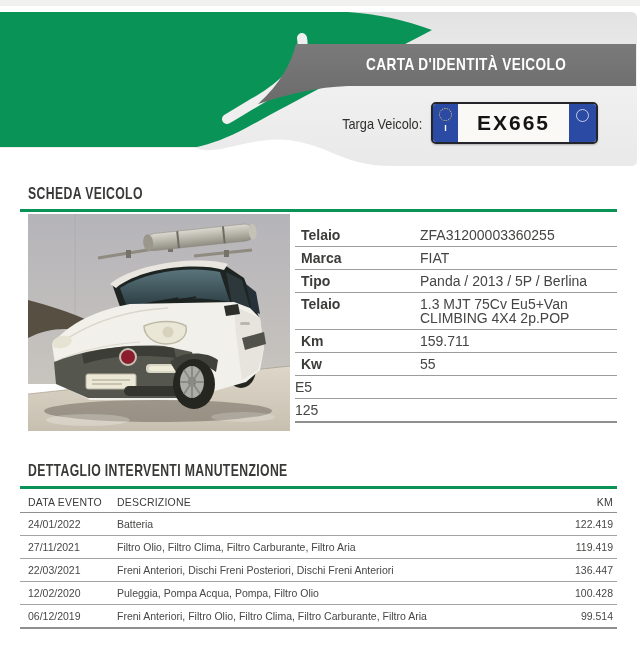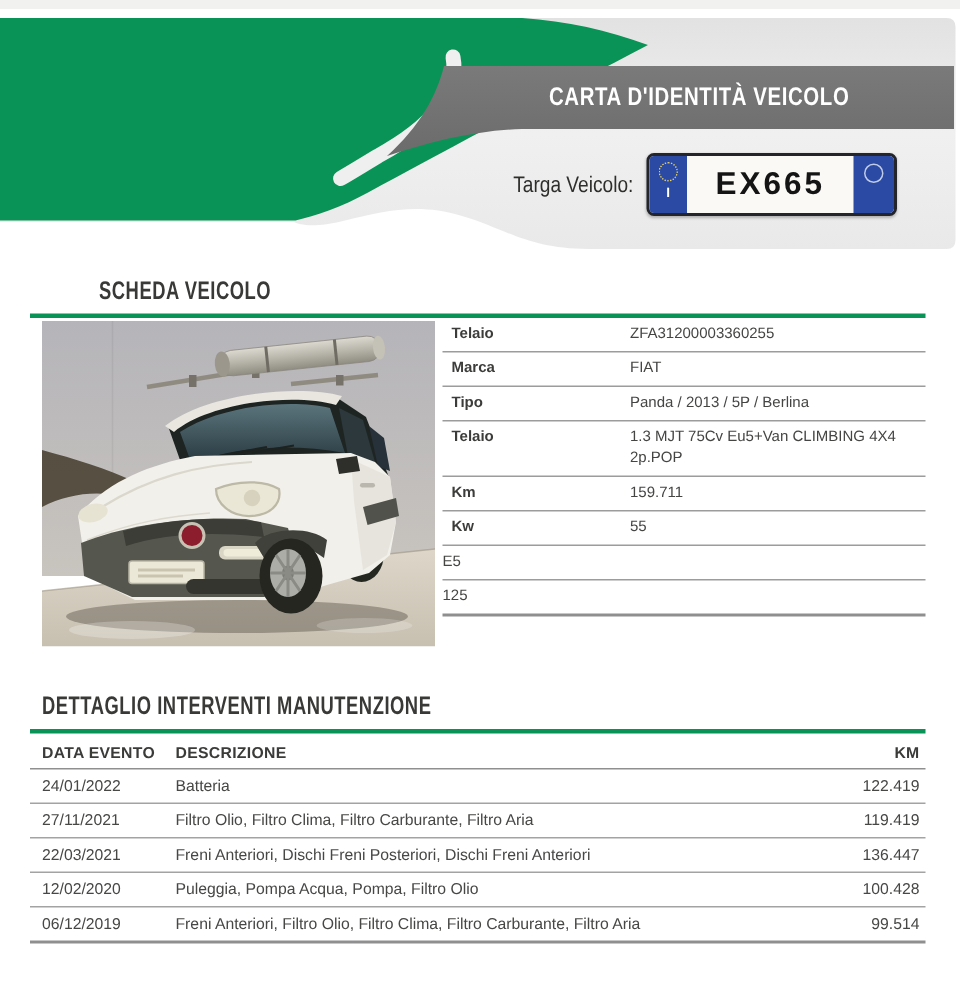--- a/index.html
+++ b/index.html
@@ -24,30 +24,30 @@
   .plate-dot{margin-top:5px;width:11px;height:11px;border-radius:50%;border:1.5px solid rgba(230,236,248,0.8);}
   #plate-number{flex:1;display:flex;align-items:center;justify-content:center;
     font-size:21px;font-weight:bold;letter-spacing:2px;color:#141414;}
 
   
   .section-h{font-size:17px;font-weight:bold;color:#393937;white-space:nowrap;}
   .section-h .cond{display:inline-block;transform:scaleX(0.72);transform-origin:left center;letter-spacing:0.5px;}
   .green-rule{height:3px;background:#0a9356;}
 
   
-  #vtable{left:295px;top:212px;width:322px;font-size:10px;line-height:14px;}
+  #vtable{left:295px;top:224px;width:322px;font-size:14px;line-height:14px;}
   .vrow{display:grid;grid-template-columns:125px 1fr;padding:4px 0 4px 0;border-bottom:1px solid #9c9c9c;}
   .vrow:last-child{border-bottom:2px solid #8f8f8f;}
   .vlabel{font-weight:bold;color:#3c3c3b;padding-left:6px;}
   .vvalue{color:#454544;}
 
   
   #mtable{left:20px;top:490px;width:597px;font-size:10.5px;line-height:13px;}
   .mhead{display:grid;grid-template-columns:97px 1fr 75px;padding:6px 0 3px 0;border-bottom:1px solid #8f8f8f;
-    font-weight:bold;color:#3b3b3a;letter-spacing:0.2px;}
+    font-weight:normal;color:#3b3b3a;letter-spacing:0.2px;}
   .mrow{display:grid;grid-template-columns:97px 1fr 75px;padding:5px 0 4px 0;border-bottom:1px solid #a3a3a3;color:#474746;}
   .mrow:last-child{border-bottom:2px solid #8f8f8f;}
   .mdate{padding-left:8px;}
   .mkm{text-align:right;padding-right:4px;}
   .mhead .mkm{padding-right:4px;}
 
   #photo{left:28px;top:214px;width:262px;height:217px;}
 </style>
 </head>
 <body>
@@ -93,21 +93,21 @@
     <div class="plate-band">
       <div class="eu-stars"></div>
       <div class="plate-country">I</div>
     </div>
     <div id="plate-number">EX665</div>
     <div class="plate-band right">
       <div class="plate-dot"></div>
     </div>
   </div>
 
-  <div class="abs section-h" style="left:28px;top:184px;margin-left:38px;">
+  <div class="abs section-h" style="left:28px;top:184px;">
     <span class="cond">SCHEDA VEICOLO</span>
   </div>
   <div class="abs green-rule" style="left:20px;top:209px;width:597px;"></div>
 
   <div class="abs" id="photo">
     <svg width="262" height="217" viewBox="0 0 262 217">
       <defs>
         <linearGradient id="wall" x1="0" y1="0" x2="0" y2="1">
           <stop offset="0" stop-color="#b5b4b9"></stop>
             <stop offset="1" stop-color="#c8c4be"></stop>

